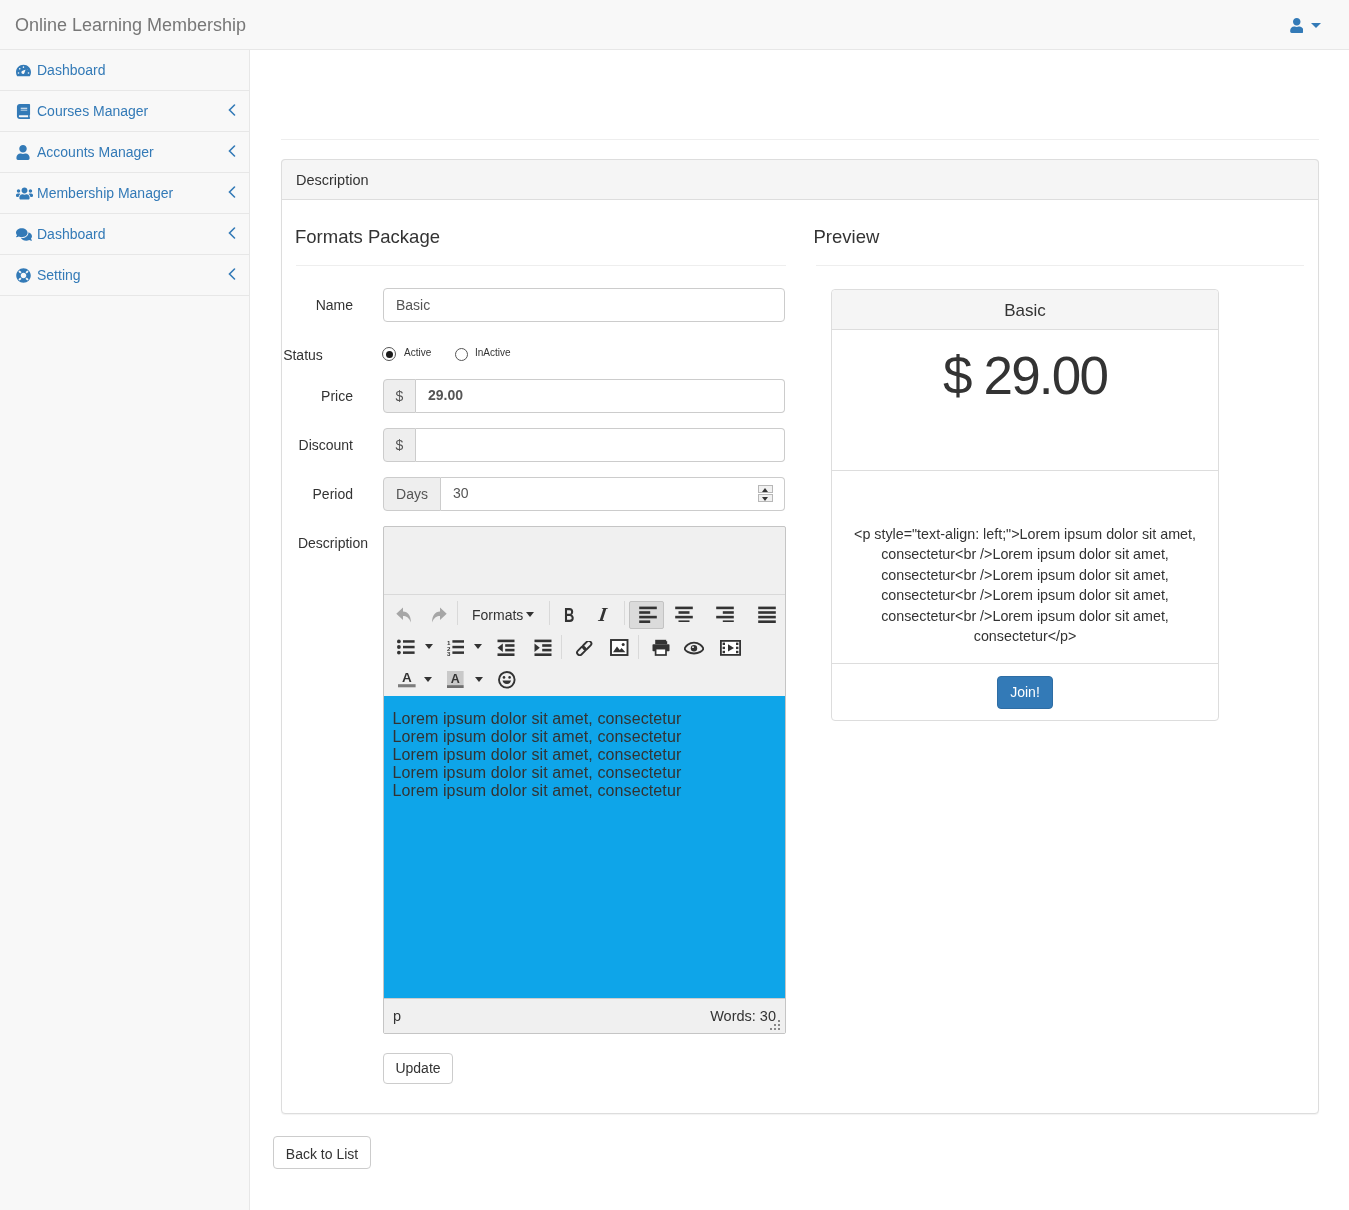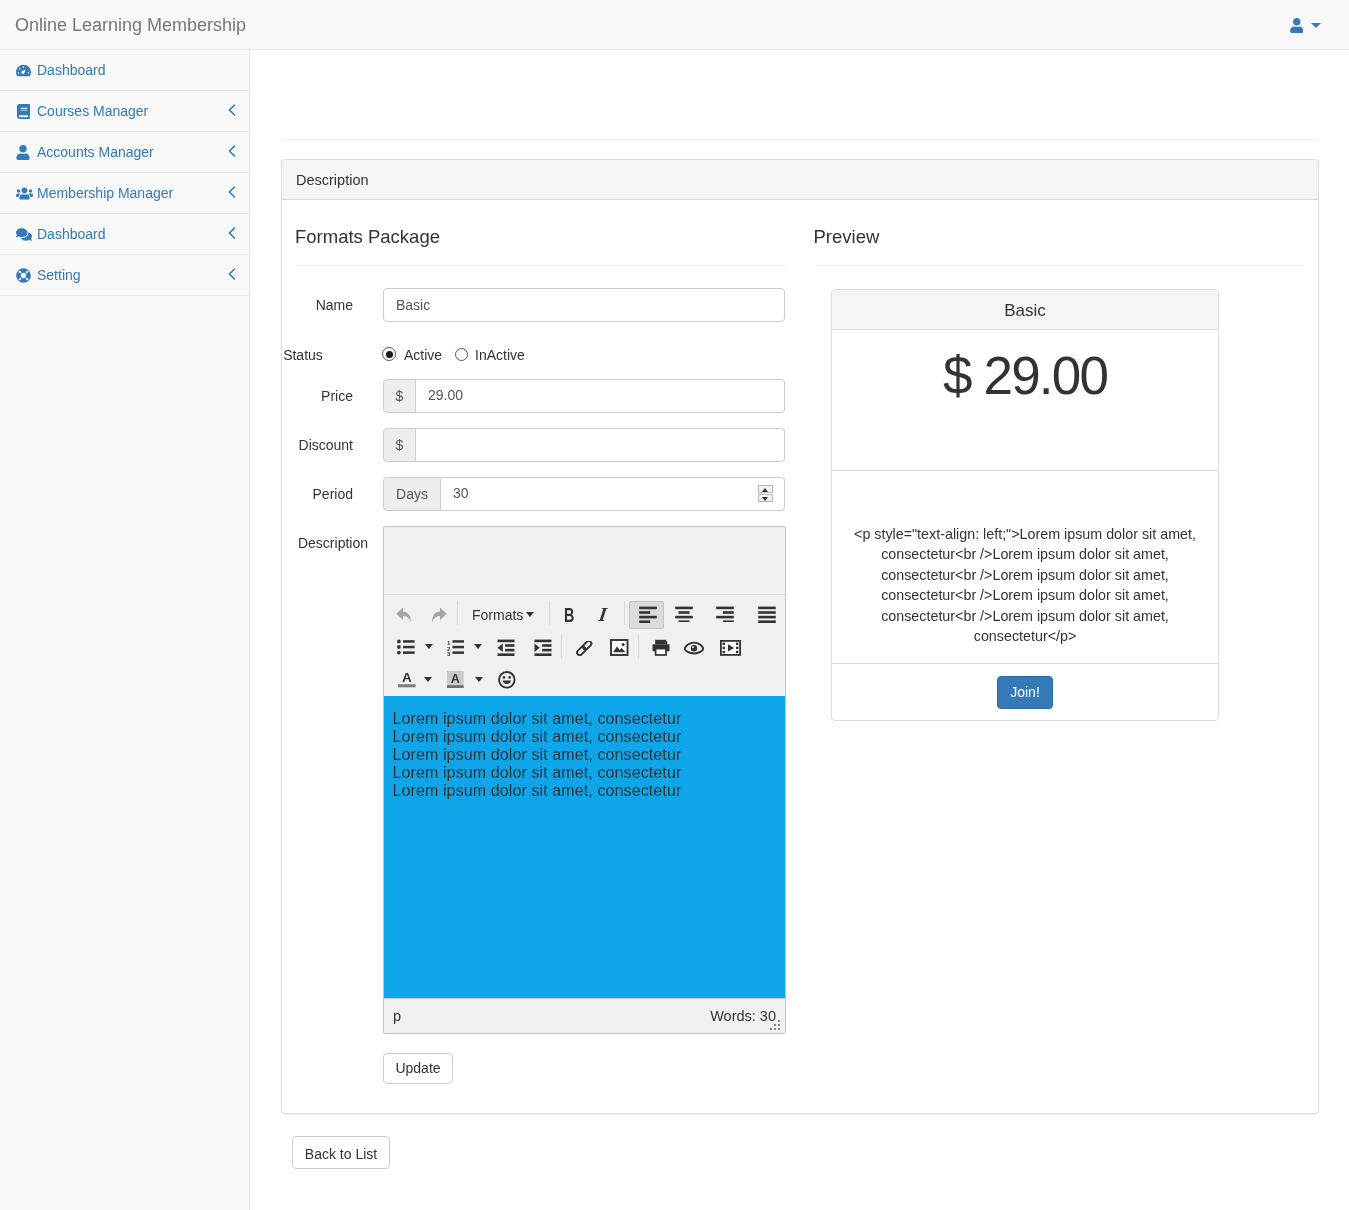--- a/index.html
+++ b/index.html
@@ -39,21 +39,21 @@
 
 
 .input { position:absolute; background:#fff; border:1px solid #ccc; border-radius:4px; font-size:14px; color:#555; }
 .input .val { position:absolute; left:12px; top:8px; }
 .iaddon { position:absolute; background:#eee; border:1px solid #ccc; border-radius:4px 0 0 4px; font-size:14px; color:#555; text-align:center; }
 .ifield { position:absolute; background:#fff; border:1px solid #ccc; border-left:none; border-radius:0 4px 4px 0; }
 
 
 .radio { position:absolute; width:13px; height:13px; border:1px solid #555; border-radius:50%; background:#fff; }
 .radio.checked::after { content:""; position:absolute; left:2.5px; top:2.5px; width:7px; height:7px; border-radius:50%; background:#1a1a1a; }
-.rlabel { position:absolute; font-size:14px; color:#333; }
+.rlabel { position:absolute; font-size:10px; color:#333; }
 
 
 #mce { position:absolute; left:383px; top:526px; width:403px; height:508px; background:#f0f0f0; border:1px solid #c5c5c5; border-radius:2px; }
 #mce-menubar { position:absolute; left:0; top:0; width:401px; height:67px; }
 #mce-menubar .mce-menu-item { font-size:14.5px; }
 .mce-menu-item { position:absolute; font-size:14px; color:#333; }
 .mce-caret { display:inline-block; width:0; height:0; border-left:4.7px solid transparent; border-right:4.7px solid transparent; border-top:5px solid #333; margin-left:3px; vertical-align:middle; margin-top:-3px; }
 #mce-toolbar { position:absolute; left:0; top:67px; width:401px; height:103px; border-top:1px solid #d9d9d9; border-bottom:1px solid #d9d9d9; }
 .tsep { position:absolute; width:1px; height:24px; background:#d9d9d9; }
 .acaret { position:absolute; width:0; height:0; border-left:4.7px solid transparent; border-right:4.7px solid transparent; border-top:5px solid #333; }
@@ -162,21 +162,21 @@
       <span class="val">Basic</span>
     </div>
 
   <div class="radio checked" style="left:382px; top:347px; width:14px; height:14px;"></div>
   <div class="rlabel" style="left:404px; top:347px;">Active</div>
   <div class="radio" style="left:455px; top:348px;"></div>
   <div class="rlabel" style="left:475px; top:347px;">InActive</div>
 
   <div class="iaddon" style="left:383px; top:379px; width:33px; height:34px; line-height:32px;">$</div>
   <div class="ifield" style="left:416px; top:379px; width:369px; height:34px;"></div>
-  <div class="abs" style="left:428px; top:387px; font-size:14px; color:#555;">29.00</div>
+  <div class="abs" style="left:428px; top:387px; font-size:14px; color:#555;font-weight:bold;">29.00</div>
 
   <div class="iaddon" style="left:383px; top:428px; width:33px; height:34px; line-height:32px;">$</div>
   <div class="ifield" style="left:416px; top:428px; width:369px; height:34px;"></div>
 
   <div class="iaddon" style="left:383px; top:477px; width:58px; height:34px; line-height:32px;">Days</div>
   <div class="ifield" style="left:441px; top:477px; width:344px; height:34px;"></div>
   <div class="abs" style="left:453px; top:485px; font-size:14px; color:#555;">30</div>
 
   <div class="abs" style="left:758px; top:485px; width:15px; height:17px;">
     <div class="abs" style="left:0; top:0; width:15px; height:8px; background:#f1f1f1; border:1px solid #b7b7b7;"></div>
@@ -333,15 +333,15 @@
   <div class="btn" style="left:383px; top:1053px; width:70px; height:31px; line-height:29px;">Update</div>
 
   <div id="pricing">
     <div class="sect" style="top:0; height:40px; background:#f5f5f5; border-bottom:1px solid #ddd; border-radius:4px 4px 0 0; font-size:17px; line-height:41px;">Basic</div>
     <div class="sect" style="top:40px; height:141px; border-bottom:1px solid #ddd; font-size:53px; line-height:70px; padding-top:11px; letter-spacing:-1.8px;">$ 29.00</div>
     <div class="sect" style="top:225px; height:149px; border-bottom:1px solid #ddd; font-size:14.3px; line-height:20.4px; padding-top:9px;">&lt;p style="text-align: left;"&gt;Lorem ipsum dolor sit amet,<br>consectetur&lt;br /&gt;Lorem ipsum dolor sit amet,<br>consectetur&lt;br /&gt;Lorem ipsum dolor sit amet,<br>consectetur&lt;br /&gt;Lorem ipsum dolor sit amet,<br>consectetur&lt;br /&gt;Lorem ipsum dolor sit amet,<br>consectetur&lt;/p&gt;</div>
     <div class="sect" style="top:374px; height:57px;"></div>
   </div>
   <div class="btn btn-primary" style="left:997px; top:676px; width:56px; height:33px; line-height:31px;">Join!</div>
 
-  <div class="btn" style="left:292px; top:1136px; width:98px; height:33px; line-height:34px;">Back to List</div>
+  <div class="btn" style="left:273px; top:1136px; width:98px; height:33px; line-height:34px;">Back to List</div>
 
 </div>
 
 </body></html>

